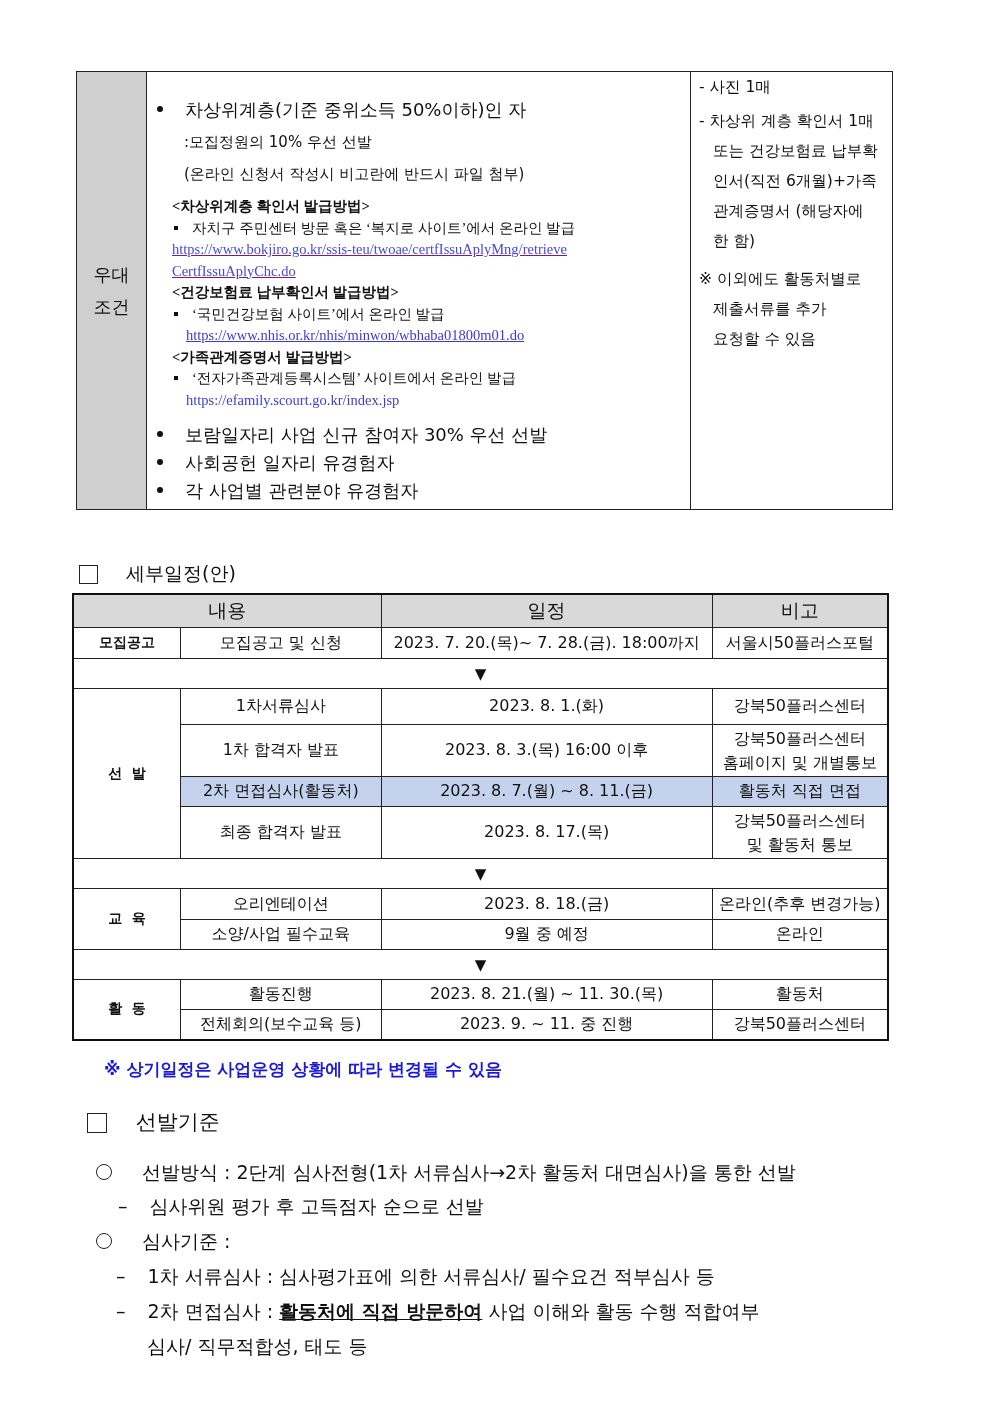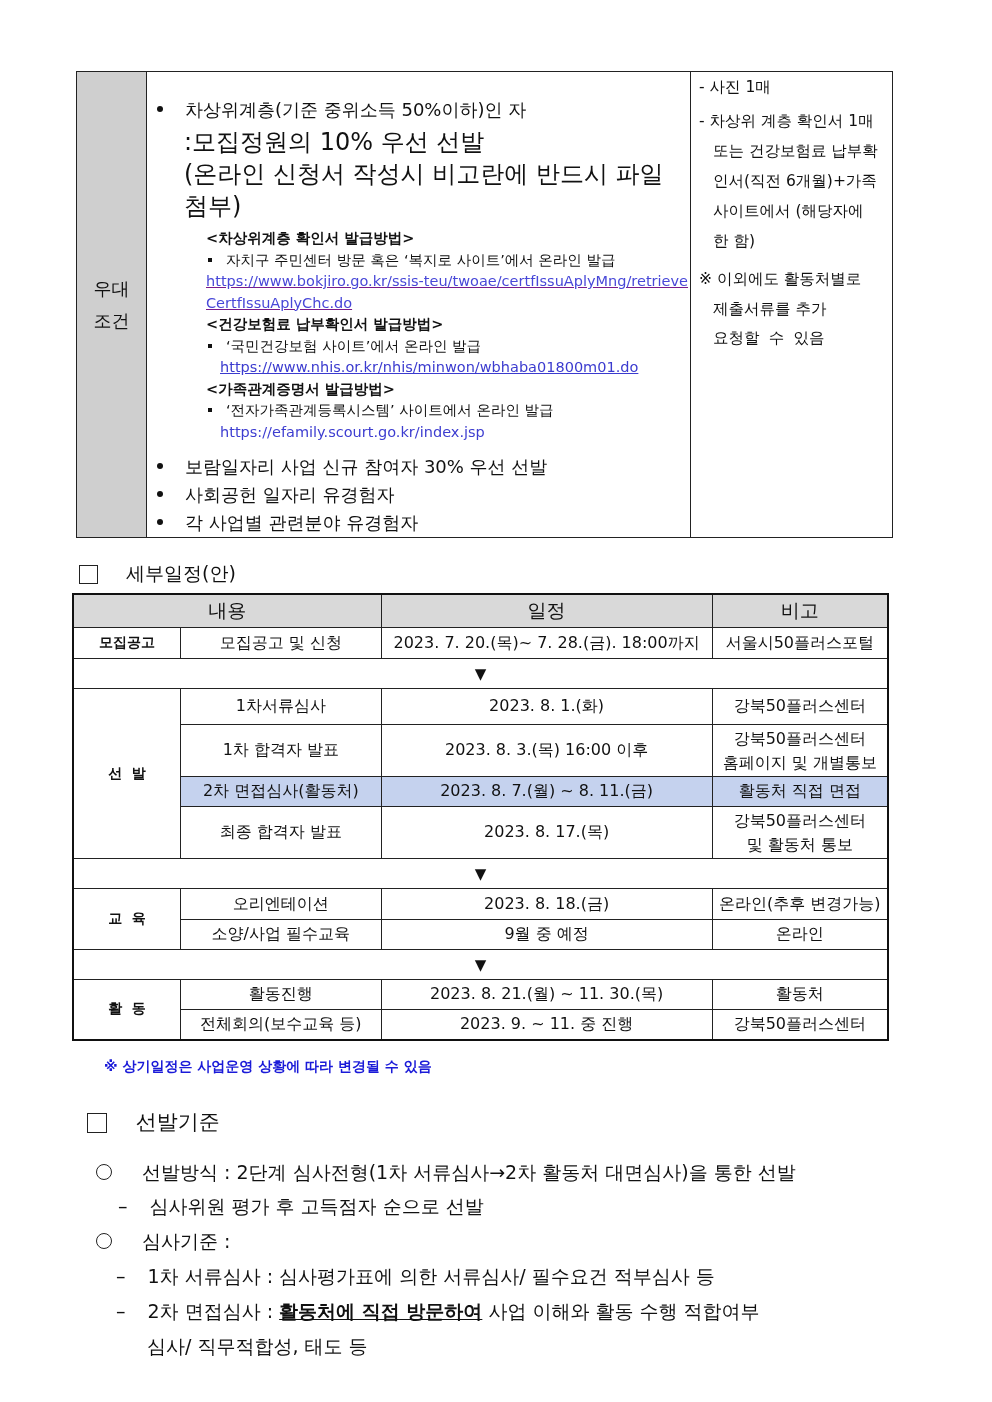--- a/index.html
+++ b/index.html
@@ -7,22 +7,22 @@
 
   
   table.t1 { position:absolute; left:76px; top:71px; width:817px; border-collapse:collapse; }
   table.t1 td, table.t1 th { border:1px solid #222; padding:0; }
   table.t1 th { background:#d9d9d9; height:32px; font-weight:normal; font-size:17px; }
   table.t1 .c-gubun { width:69px; background:#cfcfcf; text-align:center; font-size:18px; line-height:32px; }
   table.t1 .c-note { width:193px; vertical-align:top; font-size:15.5px; line-height:30px; padding:2px 0 0 8px; }
   table.t1 .c-detail { vertical-align:top; padding:22px 0 0 0; }
   .bul-big { font-size:18px; line-height:32px; padding-left:10px; position:relative; }
   .bul-big .dot { display:inline-block; width:6px; height:6px; background:#111; border-radius:50%; vertical-align:middle; margin-right:22px; position:relative; top:-2px; }
-  .indent-big { padding-left:37px; font-size:24px; line-height:32px; }
-  .sub-block { padding-left:59px; margin-top:2px; font-size:14.5px; line-height:21.5px; }
+  .indent-big { padding-left:37px; font-size:15px; line-height:32px; }
+  .sub-block { padding-left:25px; margin-top:2px; font-size:14.5px; line-height:21.5px;font-family:Liberation Serif, serif; }
   .sub-block .hd { font-weight:bold; font-size:14.5px; }
   .sub-block .it { padding-left:0; }
   .sub-block .sd { display:inline-block; width:4px; height:4px; background:#111; margin:0 14px 3px 2px; }
   a.link { color:#3b3bcf; text-decoration:underline; }
   a.link.v { color:#4848d8; text-decoration-color:#7a1a8a; }
   a.link.plain { text-decoration:none; color:#3d3dd0; }
   .lnk-ind { padding-left:14px; }
   .bottom-bullets { margin-top:10px; }
   .bottom-bullets .bul-big { line-height:28px; }
 
@@ -33,21 +33,21 @@
   
   table.t2 { position:absolute; left:72px; top:593px; width:817px; border-collapse:collapse; font-size:16px; }
   table.t2 td, table.t2 th { border:1px solid #222; text-align:center; padding:0; }
   table.t2 { border:2px solid #111; }
   table.t2 th { background:#d9d9d9; font-weight:normal; font-size:19px; height:32px; }
   table.t2 td.grp { font-weight:bold; font-size:14px; width:106px;margin-top:48px; }
   table.t2 td.arrow { height:29px; font-size:15px; }
   table.t2 tr.hl td { background:#c5d2ee; }
   table.t2 .two { line-height:24px; }
 
-  .notice { position:absolute; left:104px; top:1058px; color:#1a1ad8; font-weight:bold; font-size:14px; }
+  .notice { position:absolute; left:104px; top:1058px; color:#1a1ad8; font-weight:bold; font-size:17px; }
 
   .crit { position:absolute; font-size:19px; }
   .circle { display:inline-block; width:14px; height:14px; border:1.3px solid #222; border-radius:50%; vertical-align:middle; position:relative; top:-2px; }
   .ul-bold { font-weight:bold; text-decoration:underline; }
 </style>
 </head>
 <body>
 
 <table class="t1">
   <tbody>
@@ -82,25 +82,25 @@
         <div class="bul-big"><span class="dot"></span><span>보람일자리 사업 신규 참여자 30% 우선 선발</span></div>
         <div class="bul-big"><span class="dot"></span><span>사회공헌 일자리 유경험자</span></div>
         <div class="bul-big"><span class="dot"></span><span>각 사업별 관련분야 유경험자</span></div>
       </div>
     </td>
     <td class="c-note">
       <div style="line-height:26px;">- 사진 1매</div>
       <div style="margin-top:6px;">- 차상위 계층 확인서 1매</div>
       <div style="padding-left:14px;">또는 건강보험료 납부확</div>
       <div style="padding-left:14px;">인서(직전 6개월)+가족</div>
-      <div style="padding-left:14px;">사이트에서 (해당자에</div>
+      <div style="padding-left:14px;">관계증명서 (해당자에</div>
       <div style="padding-left:14px;">한 함)</div>
       <div style="margin-top:8px;">※ 이외에도 활동처별로</div>
       <div style="padding-left:14px;">제출서류를 추가</div>
-      <div style="padding-left:14px;font-family:Liberation Mono, monospace;">요청할 수 있음</div>
+      <div style="padding-left:14px;">요청할 수 있음</div>
     </td>
   </tr>
 </tbody>
   </table>
 
 <div class="sec-head" style="left:79px; top:561px;">
   <span class="sq"></span>
   <span style="margin-left:22px;">세부일정(안)</span>
 </div>
 

